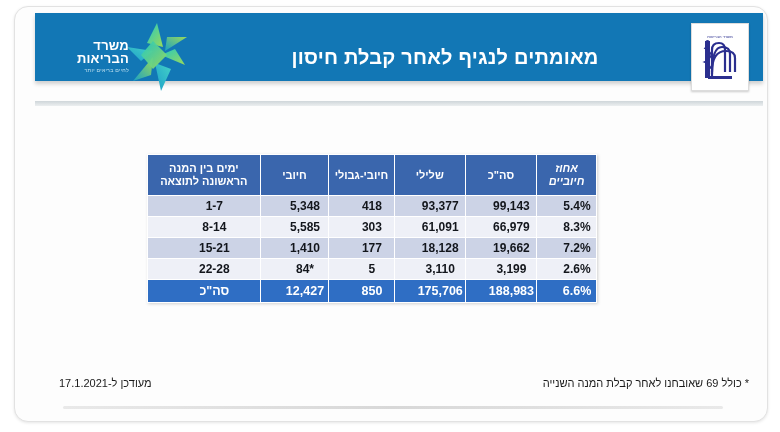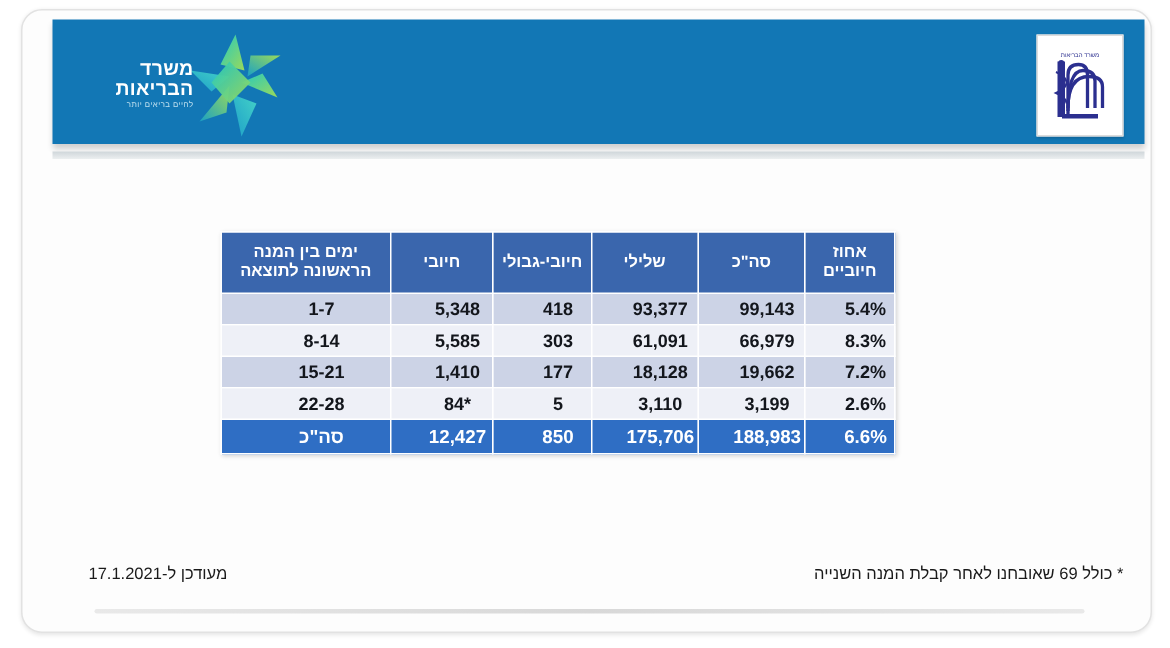--- a/index.html
+++ b/index.html
@@ -23,21 +23,21 @@
   .frame-bottom-line{
     position:absolute;left:48px;bottom:12px;width:660px;height:3px;
     background:linear-gradient(to right,#e9e9e9,#d8d8d8,#e9e9e9);
     border-radius:2px;
   }
 
   
   .header-band{
     position:absolute;
     left:20px;top:6px;
-    width:728px;height:83px;
+    width:728px;height:68px;
     background:#1277b5;
     box-shadow:0 3px 4px rgba(0,0,0,.18);
   }
   .header-underline{
     position:absolute;left:20px;top:94px;width:728px;height:5px;
     background:linear-gradient(to bottom,#cfd6da,#eceff0);
   }
 
   
   .moh-logo{
@@ -113,21 +113,21 @@
     padding-left:23px;
   }
   .data-table tbody tr.odd td{background:#ccd3e6;}
   .data-table tbody tr.even td{background:#eef0f7;margin-top:28px;}
   .data-table tbody tr.total td{
     background:#2f6ec4;
     color:#ffffff;
     height:22px;
     font-size:12.5px;
   }
-  .col-pct{width:58px;}
+  .col-pct{width:58px;font-style:italic;}
   .col-tot{width:62px;}
   .col-neg{width:62px;}
   .col-bord{width:64px;}
   .col-pos{width:66px;}
   .col-days{width:138px;margin-top:21px;}
 
   
   .footnote-right{
     position:absolute;right:18px;top:370px;
     direction:rtl;text-align:right;
@@ -170,20 +170,21 @@
         <path d="M10 26 L36 30 L24 40 Z" fill="url(#g3)"></path>
         <path d="M36 20 L50 34 L36 48 L24 34 Z" fill="url(#g1)" opacity=".95"></path>
       </svg>
       <div class="moh-text">
         <span class="l1">משרד</span>
         <span class="l2">הבריאות</span>
         <span class="l3">לחיים בריאים יותר</span>
       </div>
     </div>
 
+    <div class="slide-title">מאומתים לנגיף לאחר קבלת חיסון</div>
 
     <div class="emblem-box">
       <svg width="44" height="54" viewBox="0 0 44 54">
         <rect x="1" y="1" width="42" height="52" fill="#ffffff"></rect>
         <text x="22" y="8" font-size="4" fill="#2b2f8f" text-anchor="middle" font-family="'Liberation Sans',sans-serif">משרד הבריאות</text>
         <g stroke="#2b2f8f" fill="none" stroke-width="2.2">
           <path d="M14 46 V20 Q14 13 21 13 Q27 13 27 20 V42"></path>
           <path d="M14 44 Q14 17 24 17 Q32 17 32 24 V42"></path>
           <path d="M14 42 Q14 21 28 21 Q37 21 37 28 V42"></path>
         </g>

